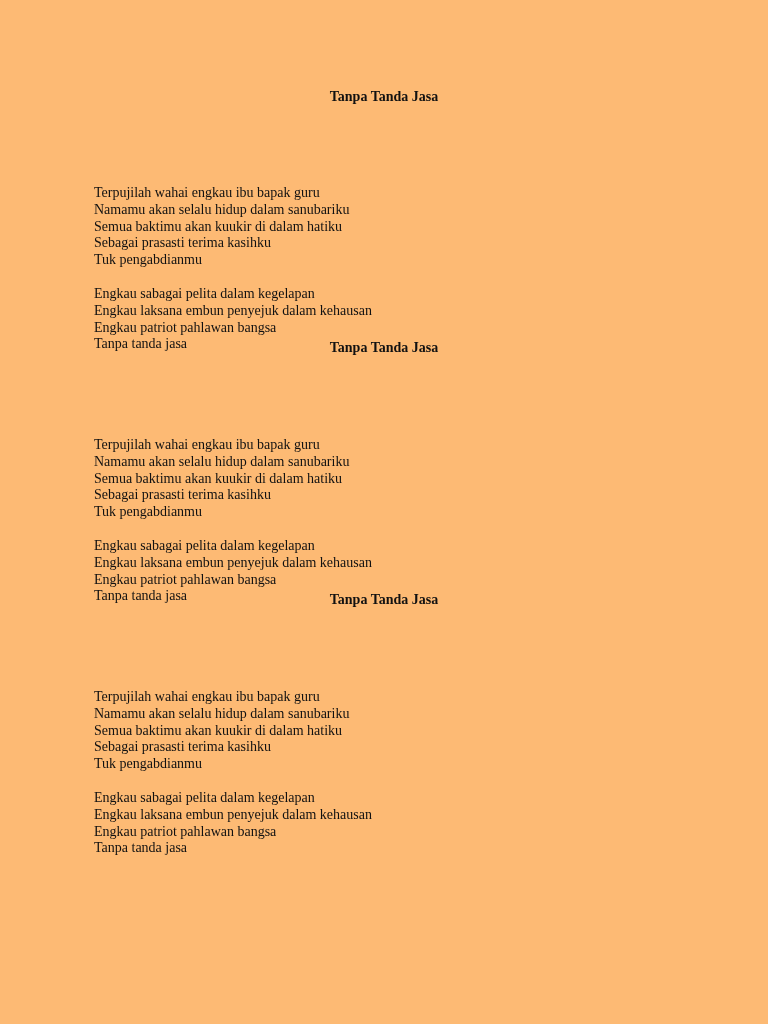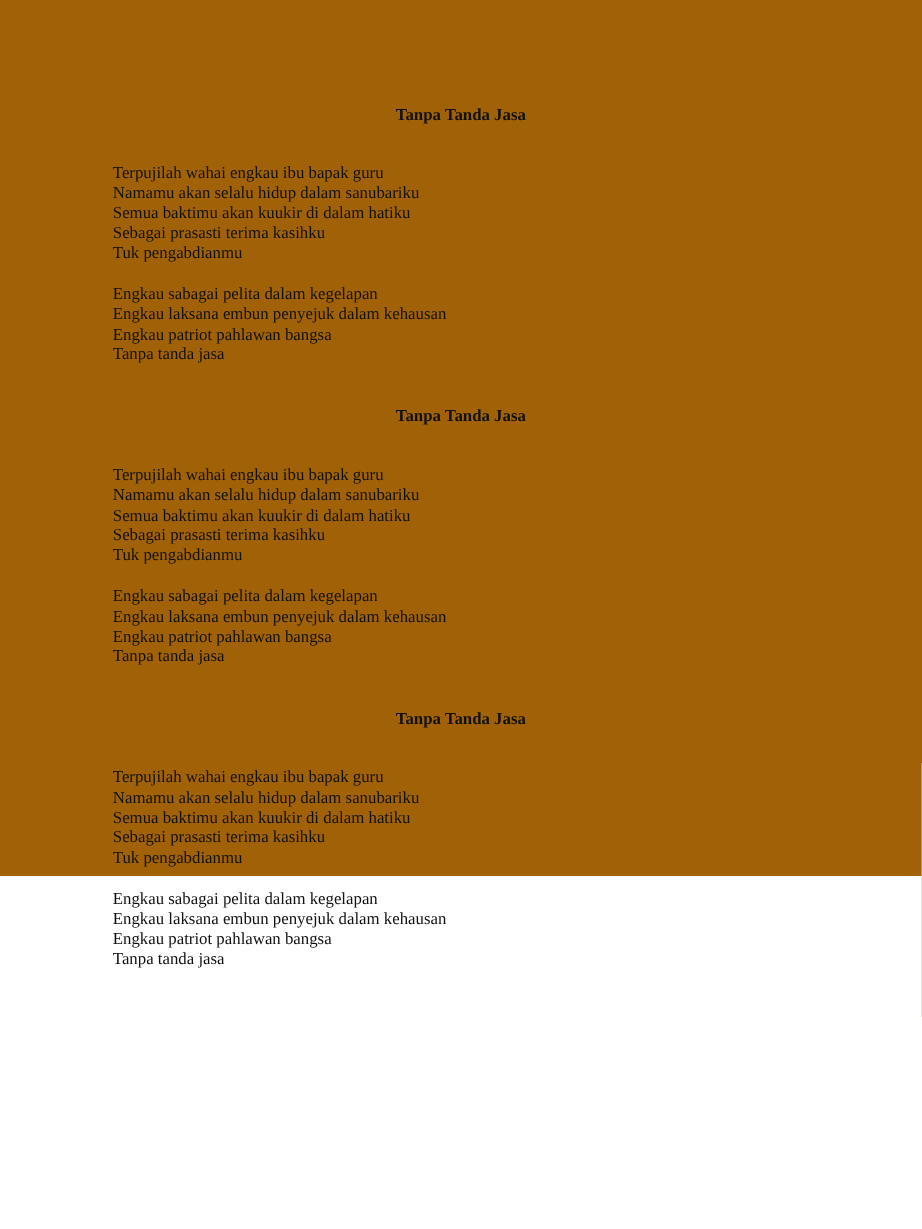--- a/index.html
+++ b/index.html
@@ -1,27 +1,27 @@
 <!DOCTYPE html>
 <html><head>
   <meta charset="utf-8">
   <style>
     html, body { margin: 0; padding: 0; background: #ffffff; }
     body {
       width: 768px; height: 1024px; position: relative; overflow: hidden;
       font-family: "Liberation Serif", "DejaVu Serif", serif;
       color: #111111;
     }
-    .page { position: absolute; left: 0; top: 0; width: 768px; height: 730px; background: #a16207; }
+    .page { position: absolute; left: 0; top: 0; width: 768px; height: 1024px; background: #fdba74; }
     .section { position: absolute; left: 0; width: 768px; }
     .title {
       position: absolute; left: 0; width: 768px; text-align: center;
       font-weight: bold; font-size: 14px; line-height: 16px;
     }
-    .stanza { position: absolute; left: 94px; }
+    .stanza { position: absolute; left: 94px; margin-top: 48px; }
     .line { font-size: 14px; line-height: 16.8px; white-space: nowrap; }
   </style>
 </head>
 <body>
 
 <div class="page">
 
   <div class="section" style="top:0">
     <div class="title" style="top:89px">Tanpa Tanda Jasa</div>
     <div class="stanza" style="top:137px">

